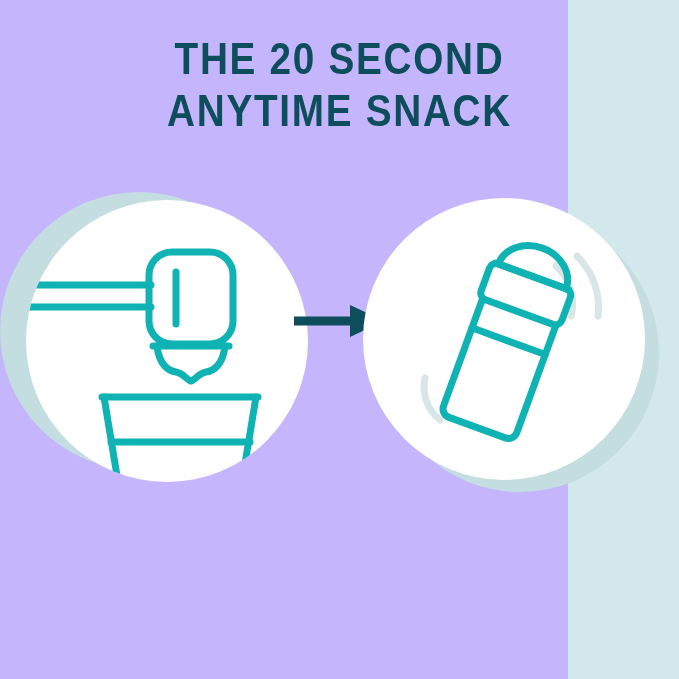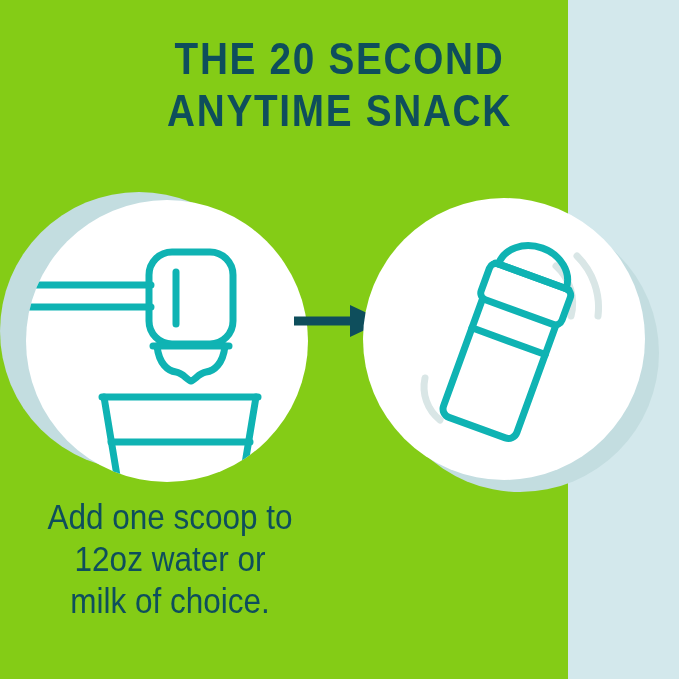--- a/index.html
+++ b/index.html
@@ -11,21 +11,21 @@
     width: 679px;
     height: 679px;
     overflow: hidden;
     background: #d3e8ec;
     font-family: "Liberation Sans", sans-serif;
   }
   #infographic {
     position: relative;
     width: 568px;
     height: 679px;
-    background: #84cc16;
+    background: #c4b5fd;
   }
 
   
   .title-block {
     position: absolute;
     left: 0;
     top: 36px;
     width: 679px;
     text-align: center;
     line-height: 1.0;
@@ -191,20 +191,15 @@
           <rect x="100" y="73" width="86" height="38" rx="7" ry="7"></rect>
 
           <path d="M 104 111 L 104 225 A 9 9 0 0 0 113 234 L 173 234 A 9 9 0 0 0 182 225 L 182 111"></path>
 
           <line x1="104" y1="142" x2="182" y2="142"></line>
         </g>
       </svg>
     </div>
   </div>
 
-  <div class="caption left">
-    <span class="cline">Add one scoop to</span>
-    <span class="cline">12oz water or</span>
-    <span class="cline">milk of choice.</span>
-  </div>
 
 
 </div>
 
 </body></html>

